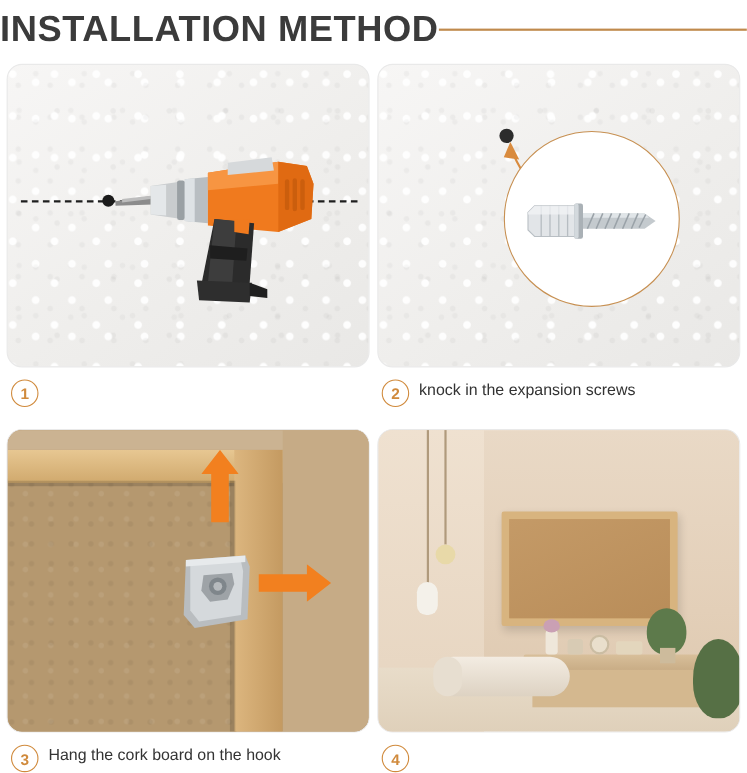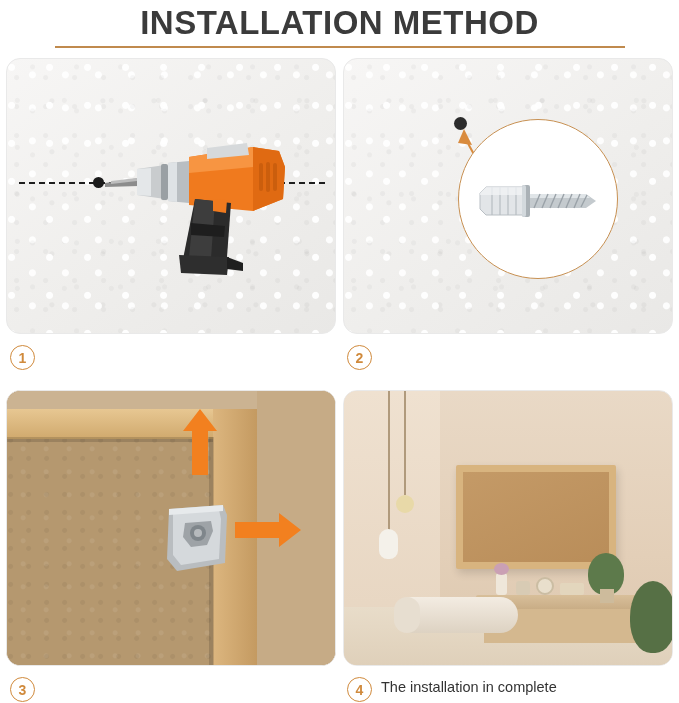--- a/index.html
+++ b/index.html
@@ -13,23 +13,23 @@
     position: relative;
     overflow: hidden;
   }
 
   
   .title-wrap {
     position: absolute;
     left: 0; top: 0;
     width: 679px; height: 50px;
     display: flex;
-    flex-direction: column;
+    flex-direction: row;
     align-items: center;
-    justify-content: center;
+    justify-content: flex-start;
   }
   .title-text {
     font-size: 33px;
     font-weight: bold;
     letter-spacing: 0.5px;
     color: #3b3b3b;
     line-height: 38px;
     margin-top: 2px;
     white-space: nowrap;
   }
@@ -292,20 +292,21 @@
           <path d="M105 30 L111 18"></path>
         </g>
 
         <rect x="46" y="8" width="8" height="32" rx="2" fill="#aab1b6"></rect>
         <rect x="46" y="8" width="4" height="32" rx="2" fill="#d3d9dd"></rect>
       </svg>
     </div>
 
     <div class="caption">
       <div class="badge">2</div>
+      <div class="cap-text">knock in the expansion screws</div>
     </div>
   </div>
 
   <div class="cell c3">
     <div class="photo cork-bg">
 
       <div style="position:absolute;left:0;top:44px;width:208px;height:232px;
                   background:#b5986f;
                   background-image:radial-gradient(circle at 20% 30%, rgba(0,0,0,0.05) 0 2px, rgba(0,0,0,0) 3px),
                                    radial-gradient(circle at 70% 60%, rgba(255,255,255,0.08) 0 2px, rgba(0,0,0,0) 3px);
@@ -336,20 +337,21 @@
       <svg class="arrow-up" viewBox="0 0 34 66">
         <path d="M17 0 L34 22 L25 22 L25 66 L9 66 L9 22 L0 22 Z" fill="#f2801f"></path>
       </svg>
       <svg class="arrow-right" viewBox="0 0 66 34">
         <path d="M66 17 L44 34 L44 25 L0 25 L0 9 L44 9 L44 0 Z" fill="#f2801f"></path>
       </svg>
     </div>
 
     <div class="caption">
       <div class="badge">3</div>
+      <div class="cap-text">Hang the cork board on the hook</div>
     </div>
   </div>
 
   <div class="cell c4">
     <div class="photo room">
 
       <div class="room-wall-left"></div>
       <div class="room-floor"></div>
 
       <div class="pendant-cord" style="left:60px;top:0;height:104px;"></div>
@@ -373,17 +375,16 @@
       <div class="plant" style="left:244px;top:162px;width:36px;height:42px;background:#5d7a4b;"></div>
       <div style="position:absolute;left:256px;top:198px;width:14px;height:14px;background:#cdbb9c;"></div>
       <div class="plant" style="left:286px;top:190px;width:46px;height:72px;background:#567045;"></div>
 
       <div class="room-roll"></div>
       <div style="position:absolute;left:50px;top:206px;width:26px;height:36px;background:#e7ded0;border-radius:13px;"></div>
     </div>
 
     <div class="caption">
       <div class="badge">4</div>
-      <div class="cap-text">The installation in complete</div>
     </div>
   </div>
 
 </div>
 
 </body></html>

